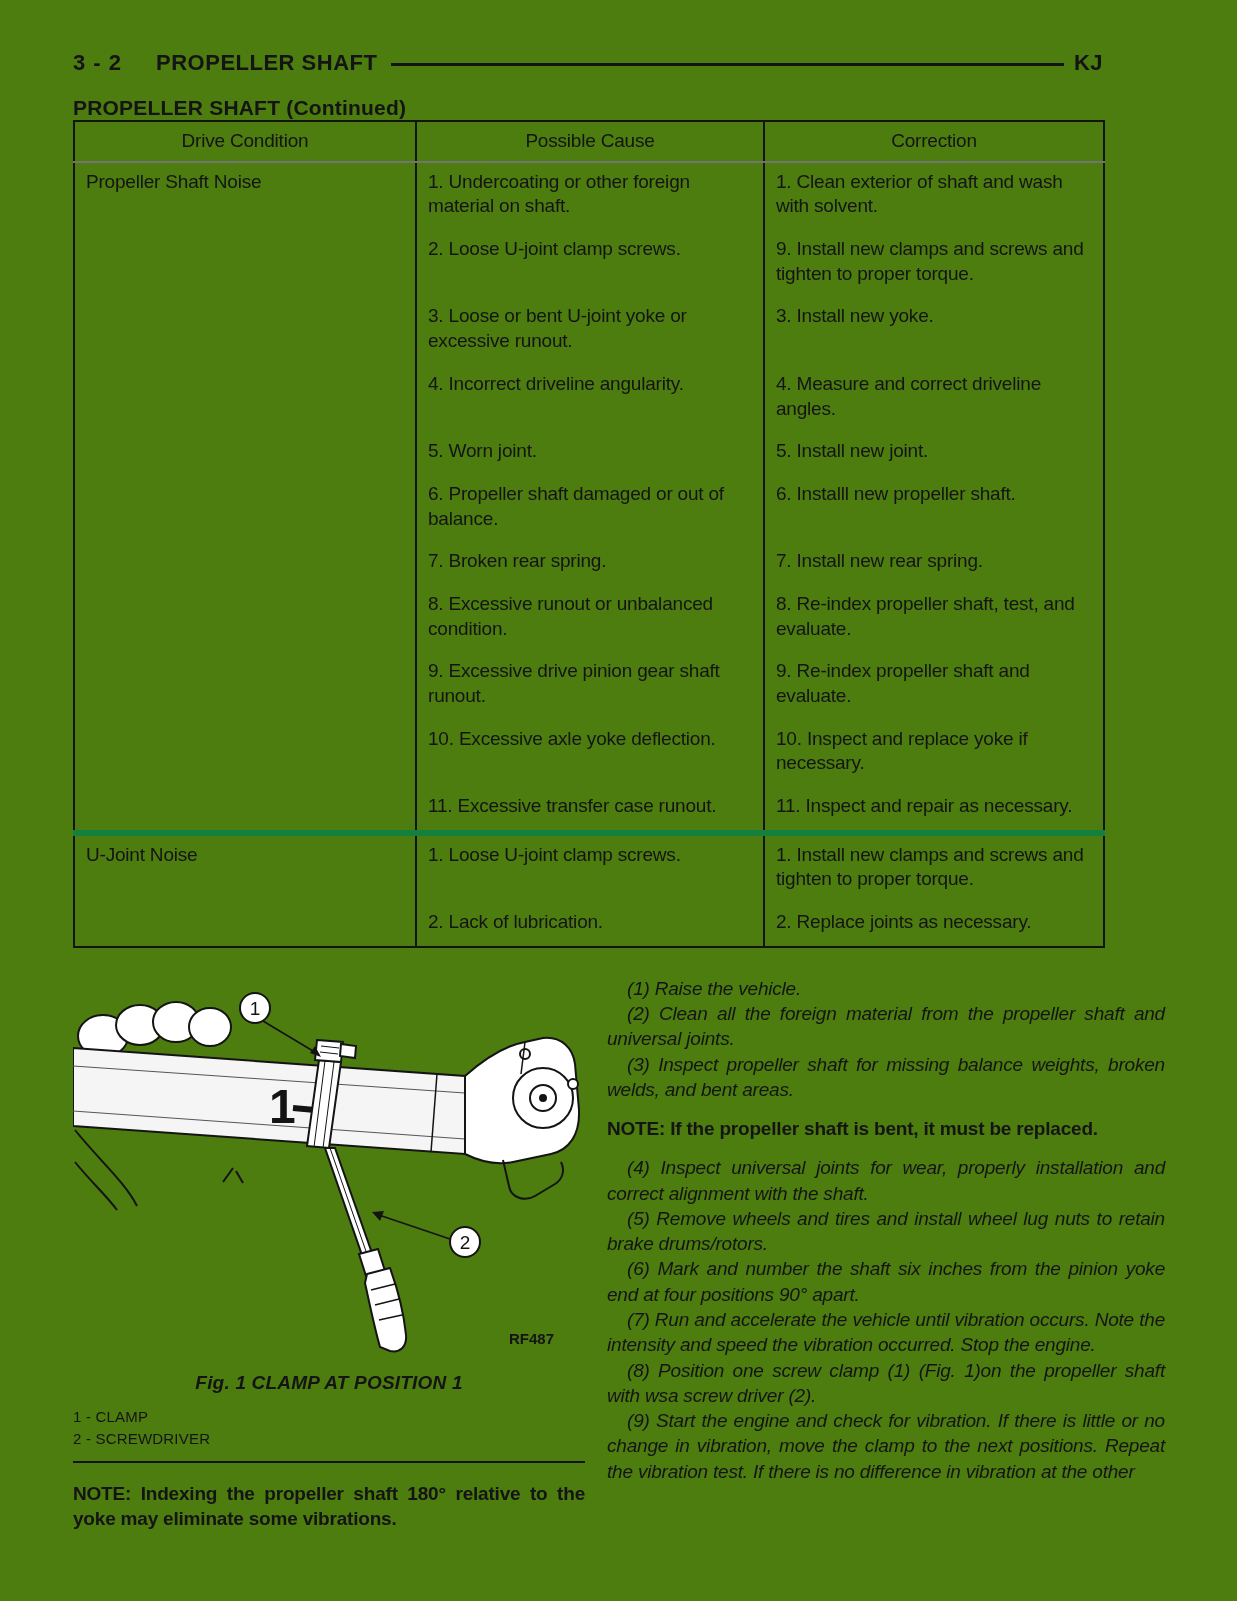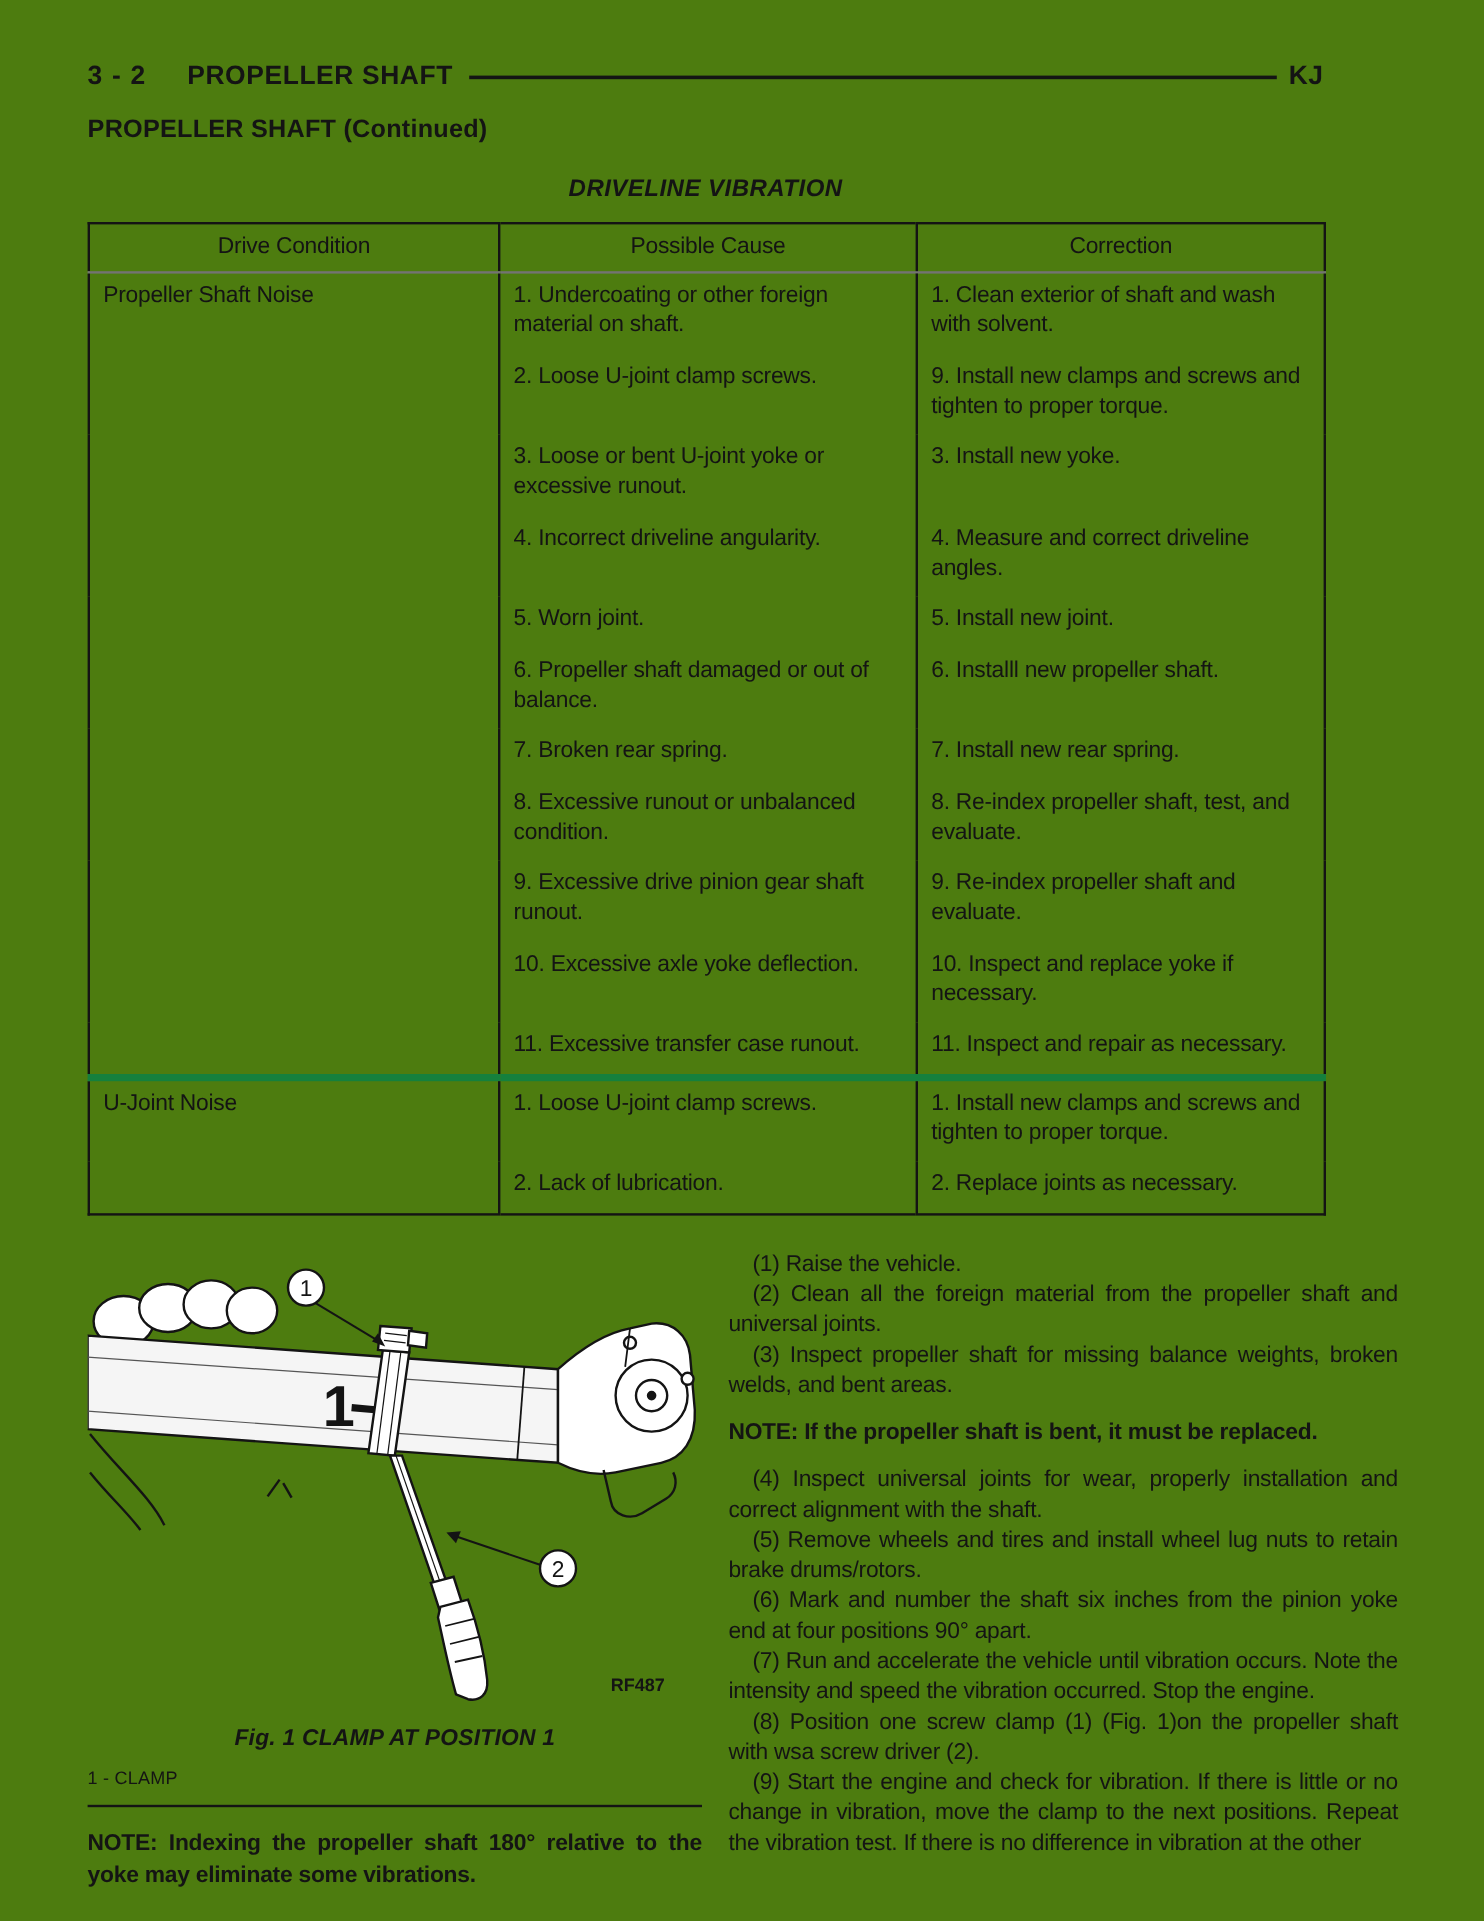--- a/index.html
+++ b/index.html
@@ -34,40 +34,39 @@
   .col-right{flex:1;min-width:0;}
   .balance-heading{font-size:22px;font-weight:700;letter-spacing:0.4px;margin:4px 0 0;}
 
   figure{margin:14px 0 0;padding:0;}
   .fig-caption{text-align:center;font-size:19px;font-weight:700;font-style:italic;margin-top:10px;letter-spacing:0.2px;}
   .legend{font-size:15px;margin-top:12px;line-height:1.5;letter-spacing:0.2px;}
   .col-left hr{border:0;border-top:2px solid #141414;margin:10px 0 18px;}
   .note-left{font-weight:700;font-size:19px;line-height:1.35;text-align:justify;letter-spacing:-0.2px;margin:0;}
 
   .col-right p{font-size:19px;line-height:1.33;letter-spacing:-0.2px;text-align:justify;margin:0;}
-  .col-right p.step{text-indent:20px;}
+  .col-right p.step{text-indent:20px;font-style:italic;}
   .col-right p.proc-note{font-weight:700;margin:14px 0;text-indent:0;}
 
   svg text{font-family:"Liberation Sans","DejaVu Sans",sans-serif;}
 </style>
 </head>
 <body>
 
 <div class="page">
 
   <div class="topbar">
     <span class="sec">3 - 2</span>
     <span class="title">PROPELLER SHAFT</span>
     <span class="rule"></span>
     <span class="model">KJ</span>
   </div>
 
   <div class="continued">PROPELLER SHAFT (Continued)</div>
 
-  <div class="table-title">DRIVELINE VIBRATION</div>
 
   <table class="diag">
     <colgroup>
         <col style="width:342px">
         <col style="width:348px">
         <col style="width:340px">
       </colgroup>
     <thead>
       <tr>
         <th>Drive Condition</th>
@@ -211,20 +210,21 @@
             <polygon points="299,222 311,221 307,231" fill="#141414"></polygon>
           </g>
 
           <text x="436" y="354" font-size="15" font-weight="bold" fill="#141414">RF487</text>
         </svg>
         <figcaption class="fig-caption">Fig. 1 CLAMP AT POSITION 1</figcaption>
       </figure>
 
       <div class="legend" id="legend">
           <div>1 - CLAMP</div>
+          <div>2 - SCREWDRIVER</div>
         </div>
       <hr>
       <p class="note-left">NOTE: Indexing the propeller shaft 180° relative to the yoke may eliminate some vibrations.</p>
     </div>
 
     <div class="col-right" id="procedure">
         <p class="step">(1) Raise the vehicle.</p>
         <p class="step">(2) Clean all the foreign material from the propeller shaft and universal joints.</p>
         <p class="step">(3) Inspect propeller shaft for missing balance weights, broken welds, and bent areas.</p>
         <p class="proc-note">NOTE: If the propeller shaft is bent, it must be replaced.</p>

